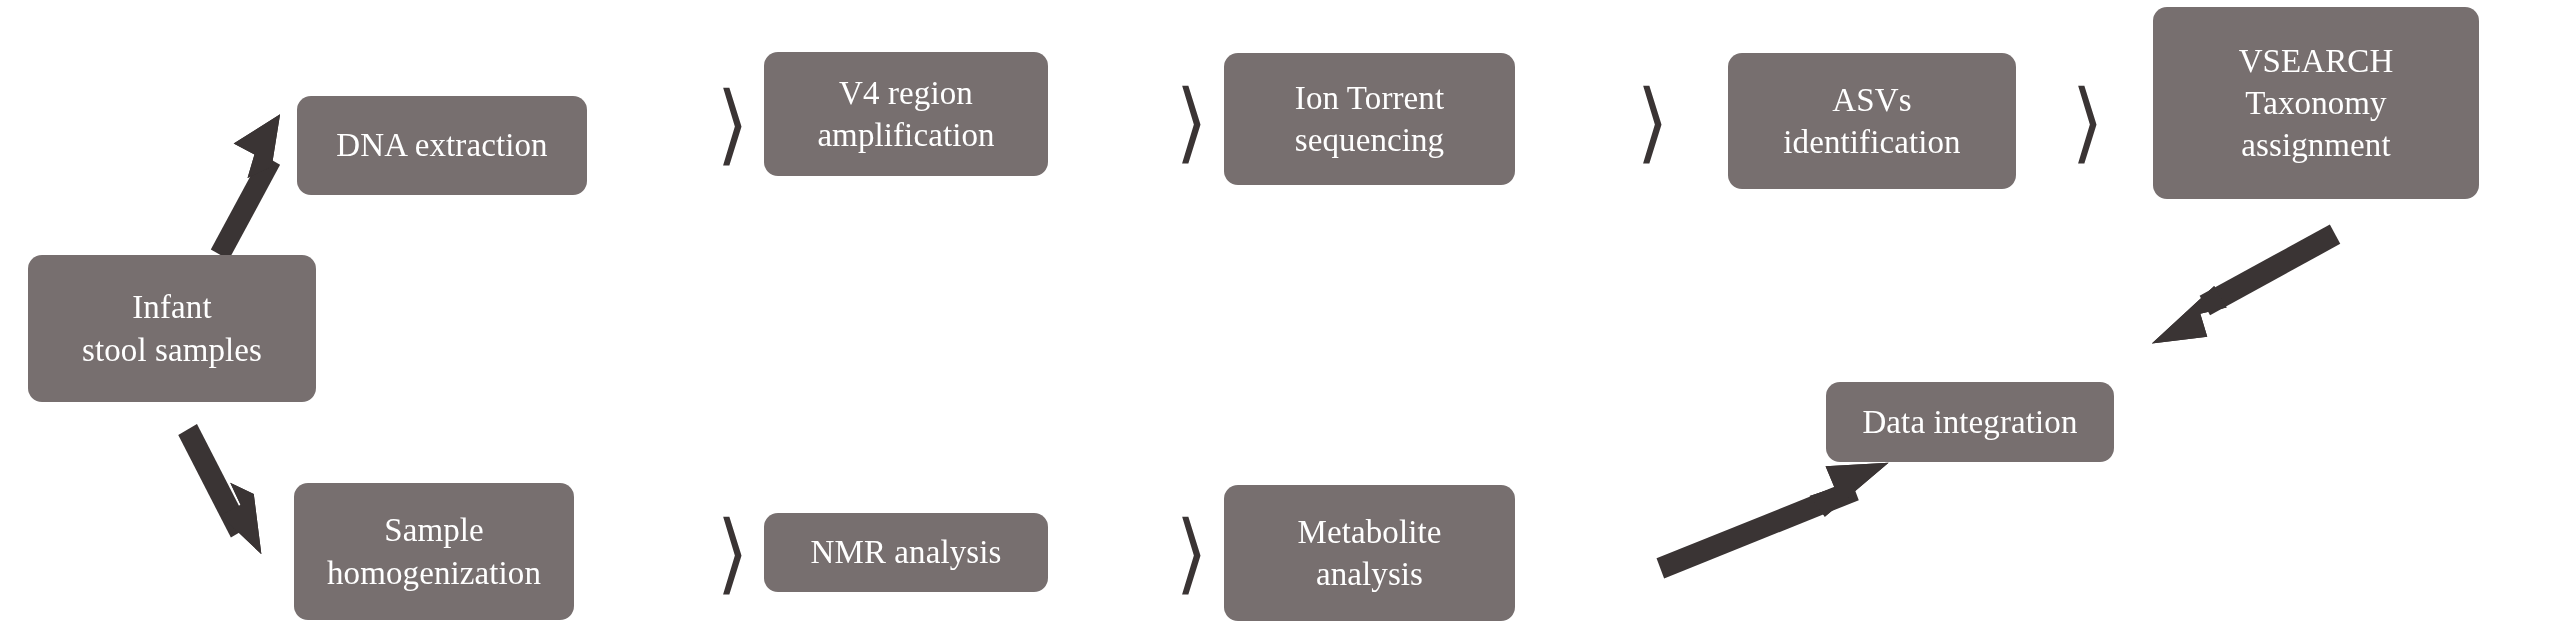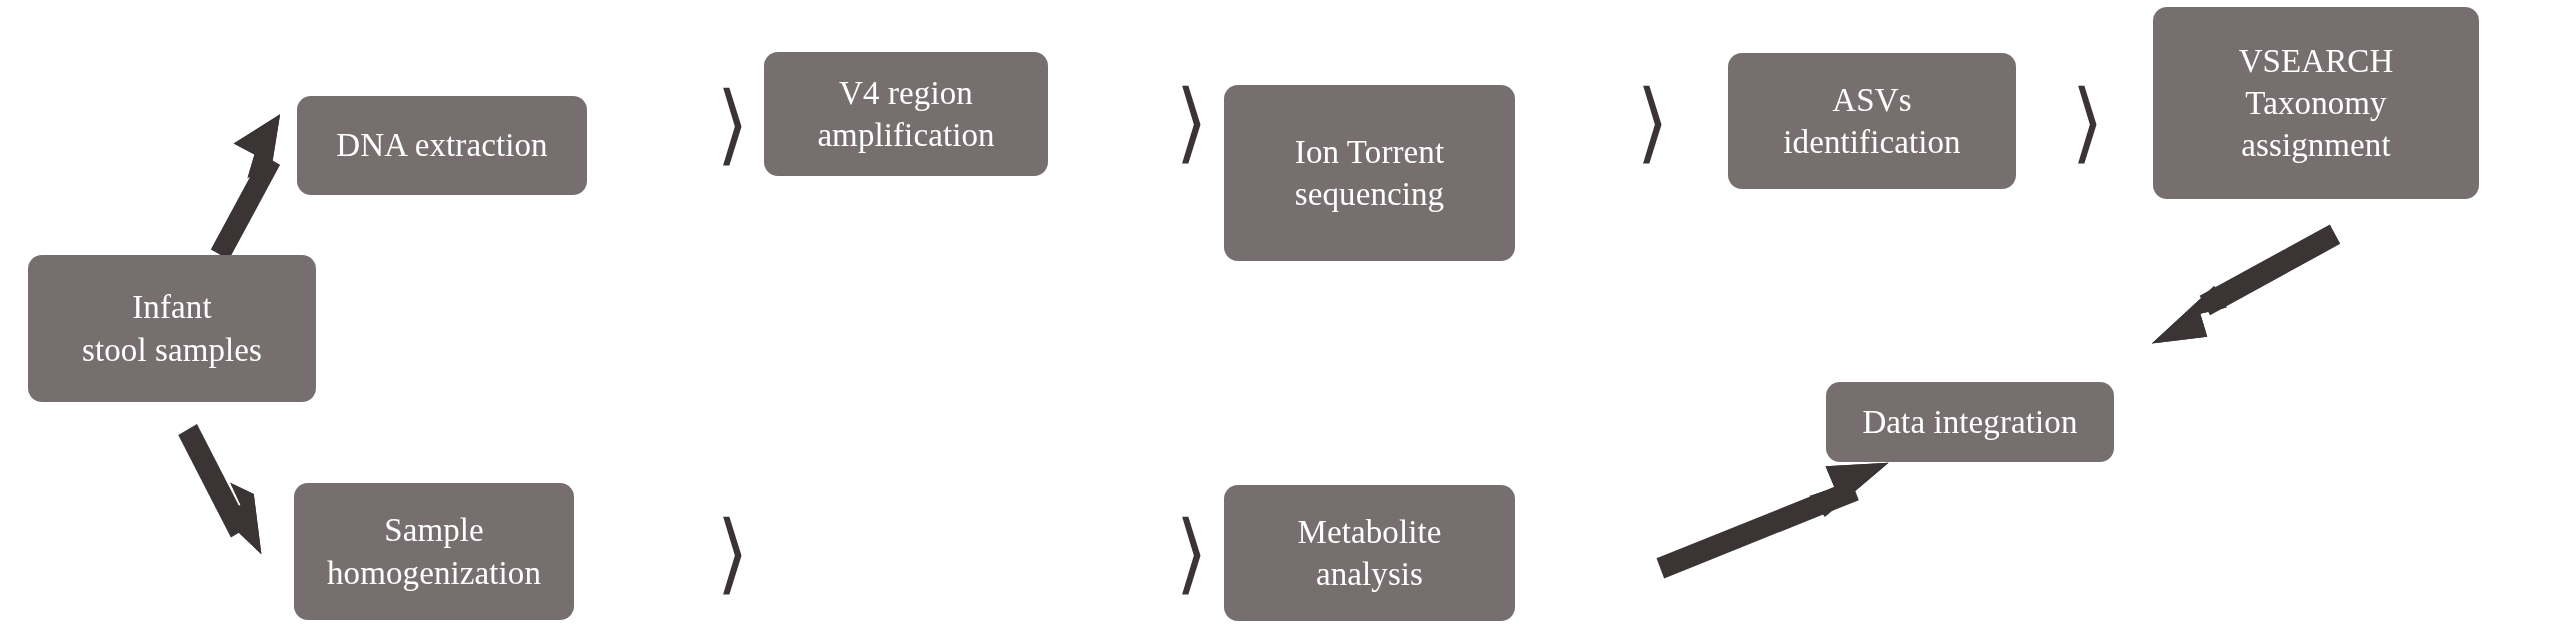--- a/index.html
+++ b/index.html
@@ -109,21 +109,21 @@
 
   <div class="chevron" style="left:707px; top:82px; width:51px; height:81px;">〉</div>
 
   <div class="node" style="left:764px; top:52px; width:284px; height:124px;">
     <span class="label">V4 region
 amplification</span>
   </div>
 
   <div class="chevron" style="left:1166px; top:80px; width:51px; height:81px;">〉</div>
 
-  <div class="node" style="left:1224px; top:53px; width:291px; height:176px;margin-top:32px;">
+  <div class="node" style="left:1224px; top:53px; width:291px; height:132px;">
     <span class="label">Ion Torrent
 sequencing</span>
   </div>
 
   <div class="chevron" style="left:1627px; top:80px; width:51px; height:81px;">〉</div>
 
   <div class="node" style="left:1728px; top:53px; width:288px; height:136px;">
     <span class="label">ASVs
 identification</span>
   </div>
@@ -136,20 +136,23 @@
 assignment</span>
   </div>
 
   <div class="node" style="left:294px; top:483px; width:280px; height:137px;padding-left:7px;">
     <span class="label">Sample
 homogenization</span>
   </div>
 
   <div class="chevron" style="left:707px; top:511px; width:51px; height:81px;">〉</div>
 
+  <div class="node" style="left:764px; top:513px; width:284px; height:79px;">
+    <span class="label">NMR analysis</span>
+  </div>
 
   <div class="chevron" style="left:1166px; top:511px; width:51px; height:81px;">〉</div>
 
   <div class="node" style="left:1224px; top:485px; width:291px; height:136px;">
     <span class="label">Metabolite
 analysis</span>
   </div>
 
   <div class="node" style="left:1826px; top:367px; width:288px; height:80px;margin-top:15px;">
     <span class="label">Data integration</span>

